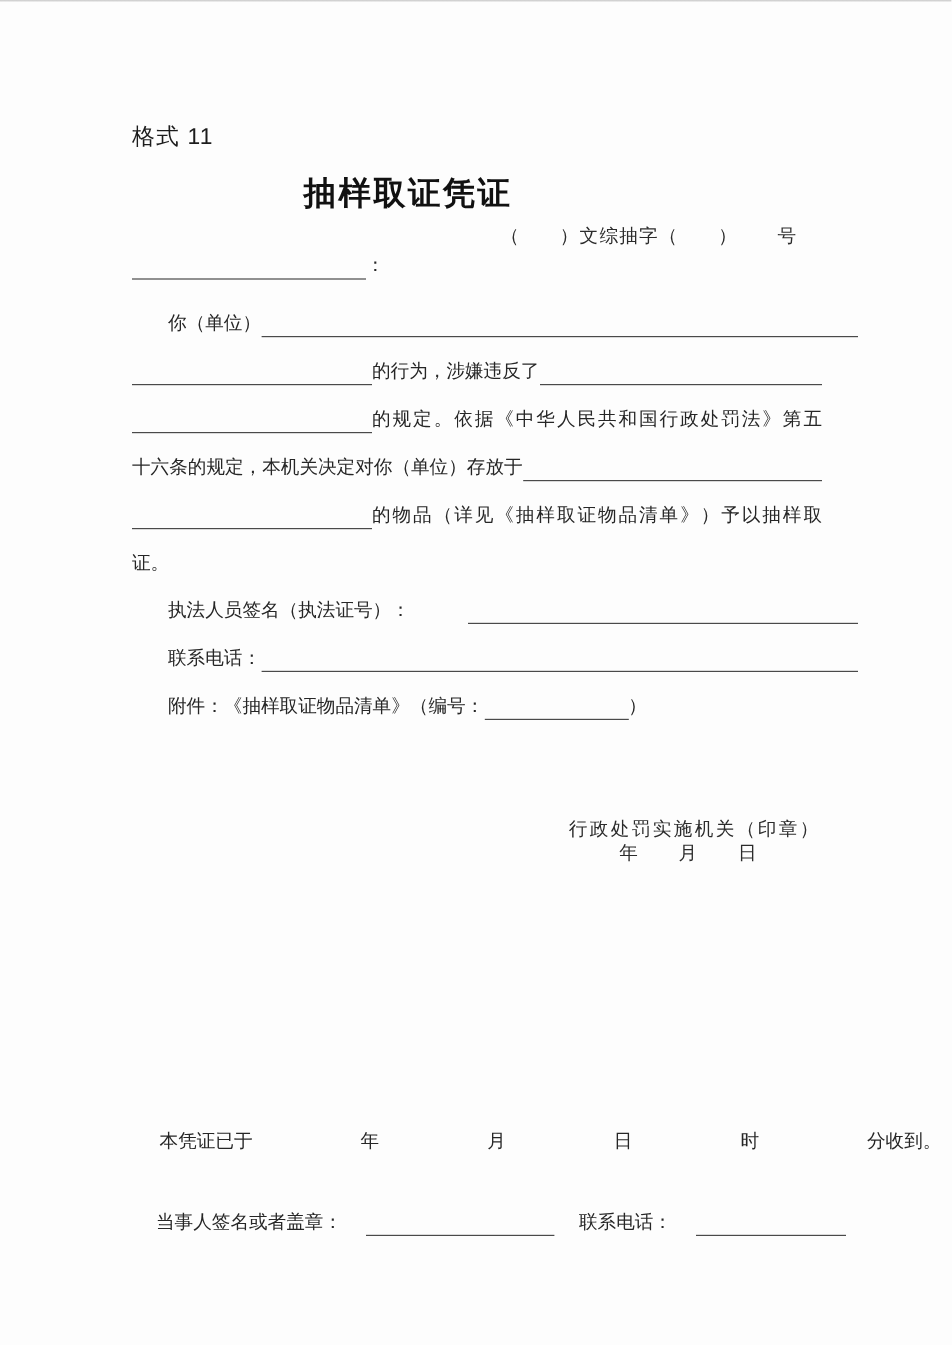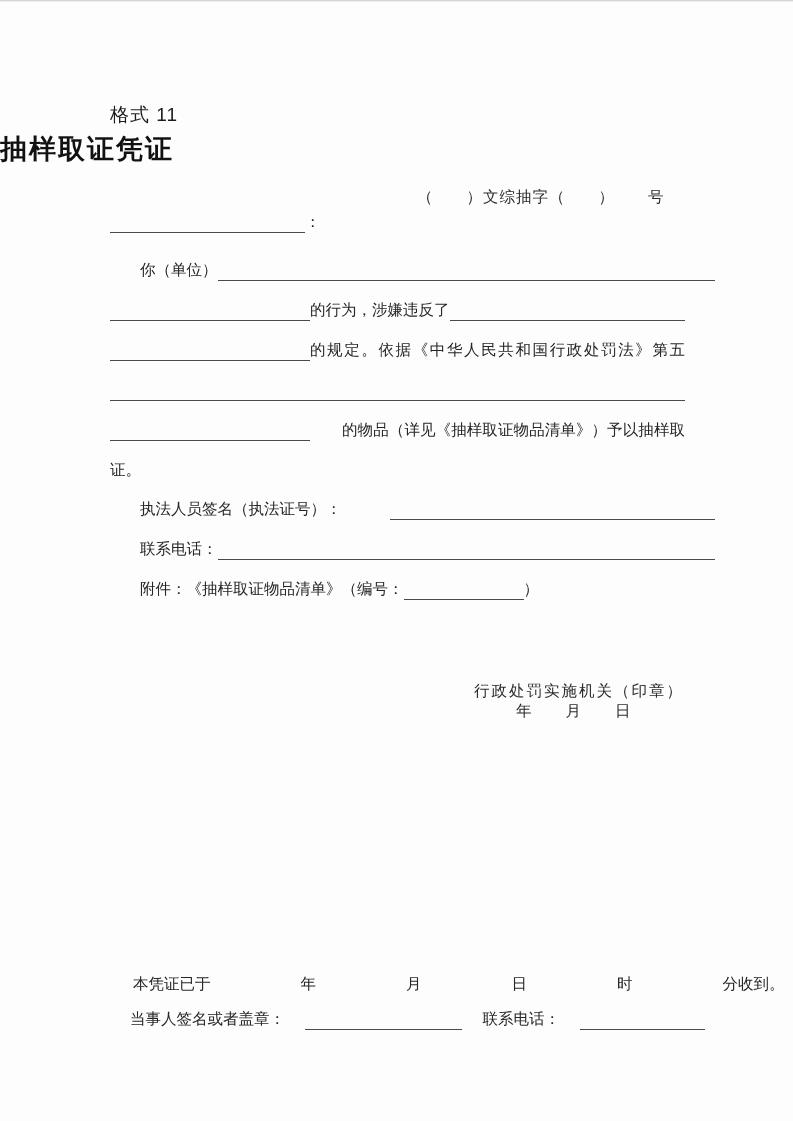--- a/index.html
+++ b/index.html
@@ -15,22 +15,22 @@
     position:absolute;top:0;left:0;width:793px;height:2px;
     background:linear-gradient(to bottom,#9a9a9a,rgba(255,255,255,0));
     opacity:.55;
   }
   .format-label{
     position:absolute;left:110px;top:103px;
     font-family:"Liberation Sans","DejaVu Sans",sans-serif;
     font-size:19px;line-height:24px;color:#1c1c1c;letter-spacing:1px;
   }
   .doc-title{
-    position:absolute;left:0;top:131px;width:680px;
-    font-size:27px;font-weight:bold;
+    position:absolute;left:0;top:143px;width:680px;
+    text-align:center;font-size:27px;font-weight:bold;
     letter-spacing:2px;color:#111;
   }
   .case-number{
     position:absolute;left:405px;top:187px;
     font-size:15.5px;letter-spacing:1px;color:#2b2b2b;margin-left:12px;
   }
   .row{
     position:absolute;left:110px;width:575px;height:22px;
     font-size:15.5px;line-height:22px;
     display:flex;align-items:stretch;white-space:nowrap;
@@ -88,24 +88,25 @@
     <span class="txt">的行为，涉嫌违反了</span>
     <span class="blank grow"></span>
 </div>
 
 <div class="row" style="top:339px;">
   <span class="blank w200"></span>
     <span class="fill-justify">的规定。依据《中华人民共和国行政处罚法》第五</span>
 </div>
 
 <div class="row" style="top:379px;">
+  <span class="txt">十六条的规定，本机关决定对你（单位）存放于</span>
     <span class="blank grow"></span>
 </div>
 
-<div class="row" style="top:419px;gap:32px;">
+<div class="row" style="top:419px;">
   <span class="blank w200"></span>
     <span class="fill-justify">的物品（详见《抽样取证物品清单》）予以抽样取</span>
 </div>
 
 <div class="row" style="top:459px;">
   <span class="txt">证。</span>
 </div>
 
 <div class="row indent" style="top:498px;gap:48px;">
   <span class="txt">执法人员签名（执法证号）：</span>
@@ -120,21 +121,21 @@
 <div class="row indent" style="top:578px;align-items:center;">
   <span class="txt">附件：《抽样取证物品清单》（编号：</span>
     <span class="blank w120"></span>
     <span class="txt">）</span>
 </div>
 
 <div class="authority-line">行政处罚实施机关（印章）</div>
 
 <div class="date-line">年　　月　　日</div>
 
-<div class="row r-receipt" style="top:973px;gap:45px;">
+<div class="row r-receipt" style="top:941px;gap:45px;">
   <span class="txt">本凭证已于</span>
     <span class="blank w85"></span>
     <span class="txt">年</span>
     <span class="blank w65"></span>
     <span class="txt">月</span>
     <span class="blank w65"></span>
     <span class="txt">日</span>
     <span class="blank w60"></span>
     <span class="txt">时</span>
     <span class="blank w60"></span>

